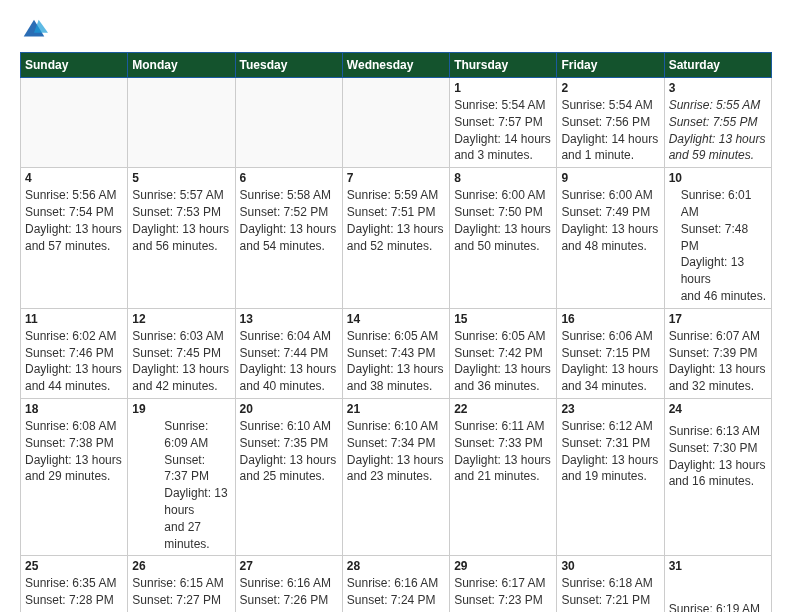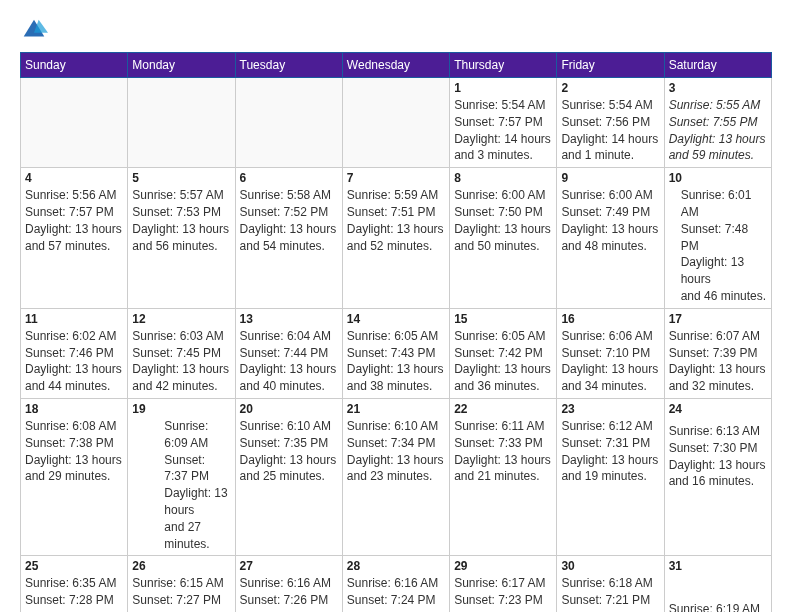--- a/index.html
+++ b/index.html
@@ -59,24 +59,24 @@
       text-align: right;
     }
     .calendar {
       flex: 1;
       border: 1px solid #ccc;
       border-collapse: collapse;
       width: 100%;
       table-layout: fixed;
     }
     .calendar th {
-      background-color: #4c1d95;
+      background-color: #14532d;
       color: #fff;
       font-size: 12px;
-      font-weight: normal;
+      font-weight: bold;
       padding: 5px 4px;
       text-align: left;
       border: 1px solid #1a5a9f;
     }
     .calendar td {
       border: 1px solid #ccc;
       vertical-align: top;
       padding: 3px 4px;
       font-size: 10px;
       color: #333;
@@ -160,21 +160,21 @@
             <div class="day-info" style="white-space: pre-line; font-style: italic;">Sunrise: 5:55 AM
 Sunset: 7:55 PM
 Daylight: 13 hours
 and 59 minutes.</div>
           </td>
         </tr>
         <tr>
           <td>
             <span class="day-number">4</span>
             <div class="day-info" style="white-space: pre-line;">Sunrise: 5:56 AM
-Sunset: 7:57 PM
+Sunset: 7:54 PM
 Daylight: 13 hours
 and 57 minutes.</div>
           </td>
           <td>
             <span class="day-number">5</span>
             <div class="day-info" style="white-space: pre-line;">Sunrise: 5:57 AM
 Sunset: 7:53 PM
 Daylight: 13 hours
 and 56 minutes.</div>
           </td>
@@ -246,21 +246,21 @@
           <td>
             <span class="day-number">15</span>
             <div class="day-info" style="white-space: pre-line;">Sunrise: 6:05 AM
 Sunset: 7:42 PM
 Daylight: 13 hours
 and 36 minutes.</div>
           </td>
           <td>
             <span class="day-number">16</span>
             <div class="day-info" style="white-space: pre-line;">Sunrise: 6:06 AM
-Sunset: 7:10 PM
+Sunset: 7:15 PM
 Daylight: 13 hours
 and 34 minutes.</div>
           </td>
           <td>
             <span class="day-number">17</span>
             <div class="day-info" style="white-space: pre-line;">Sunrise: 6:07 AM
 Sunset: 7:39 PM
 Daylight: 13 hours
 and 32 minutes.</div>
           </td>

